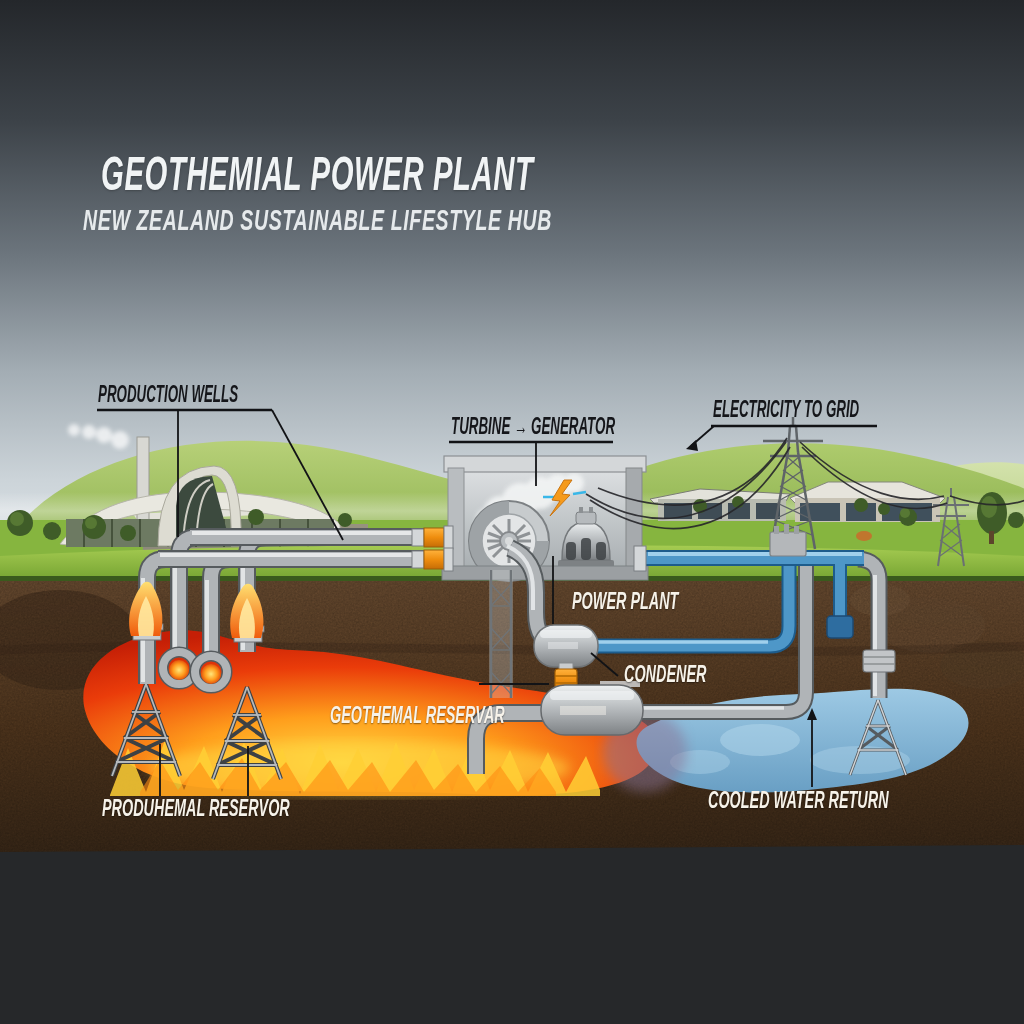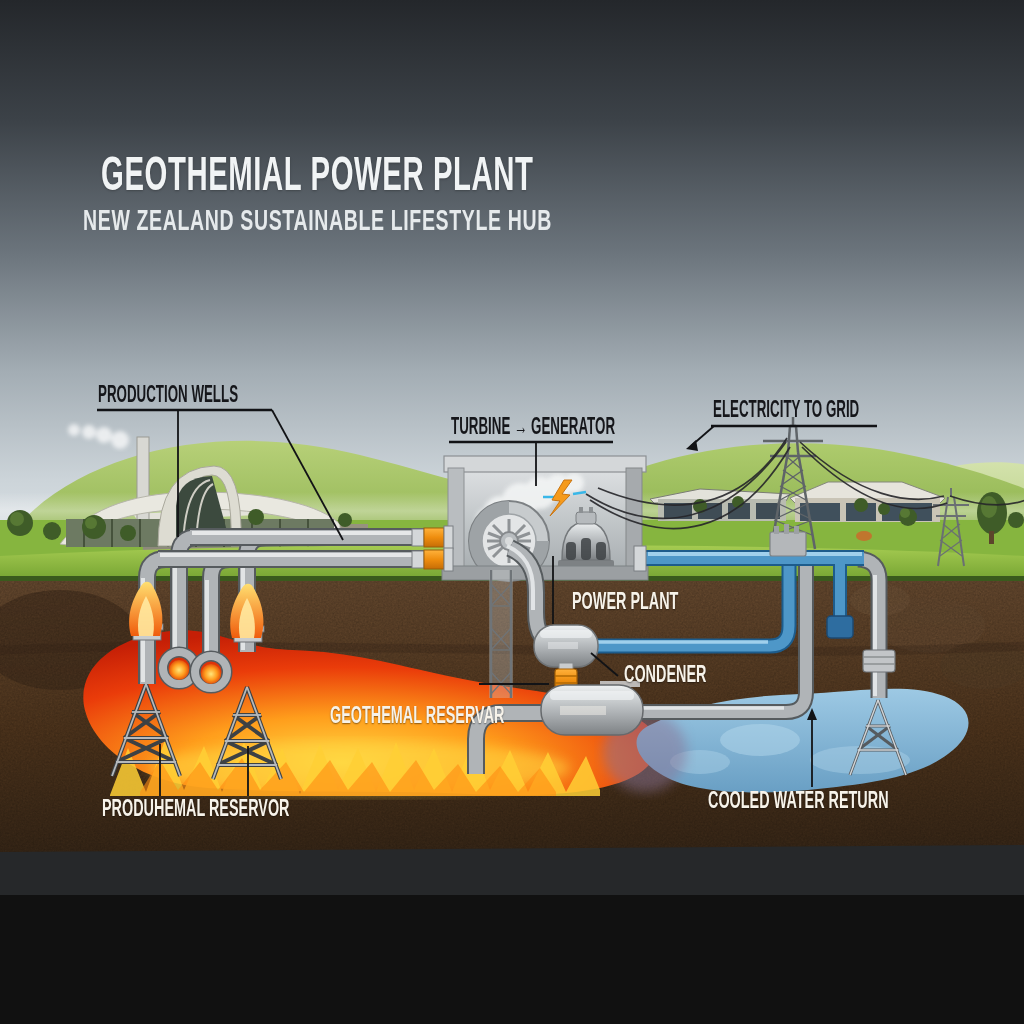--- a/index.html
+++ b/index.html
@@ -1,16 +1,16 @@
 <!DOCTYPE html>
 <html><head>
 <meta charset="utf-8">
 <style>
   html,body{margin:0;padding:0;background:#111;}
-  .scene{position:relative;width:1024px;height:895px;overflow:hidden;font-family:"Liberation Sans",sans-serif;}
+  .scene{position:relative;width:1024px;height:1024px;overflow:hidden;font-family:"Liberation Sans",sans-serif;font-style:italic;}
   .scene svg{position:absolute;left:0;top:0;z-index:1;}
   .lbl{position:absolute;z-index:5;font-weight:700;white-space:nowrap;line-height:1;transform-origin:0 0;}
   .dk{color:#15161a;font-size:23px;transform:scaleX(.58);}
   .lt{color:#f7f3ea;font-size:24px;transform:scaleX(.6);text-shadow:0 1px 2px rgba(0,0,0,.45);}
   .ttl{color:#f1f4f5;font-size:48px;letter-spacing:1px;transform:scaleX(.61);text-shadow:0 1px 3px rgba(0,0,0,.25);}
   .sub{color:#e6eaec;font-size:30px;letter-spacing:1px;transform:scaleX(.65);}
 </style>
 </head>
 <body>
 

